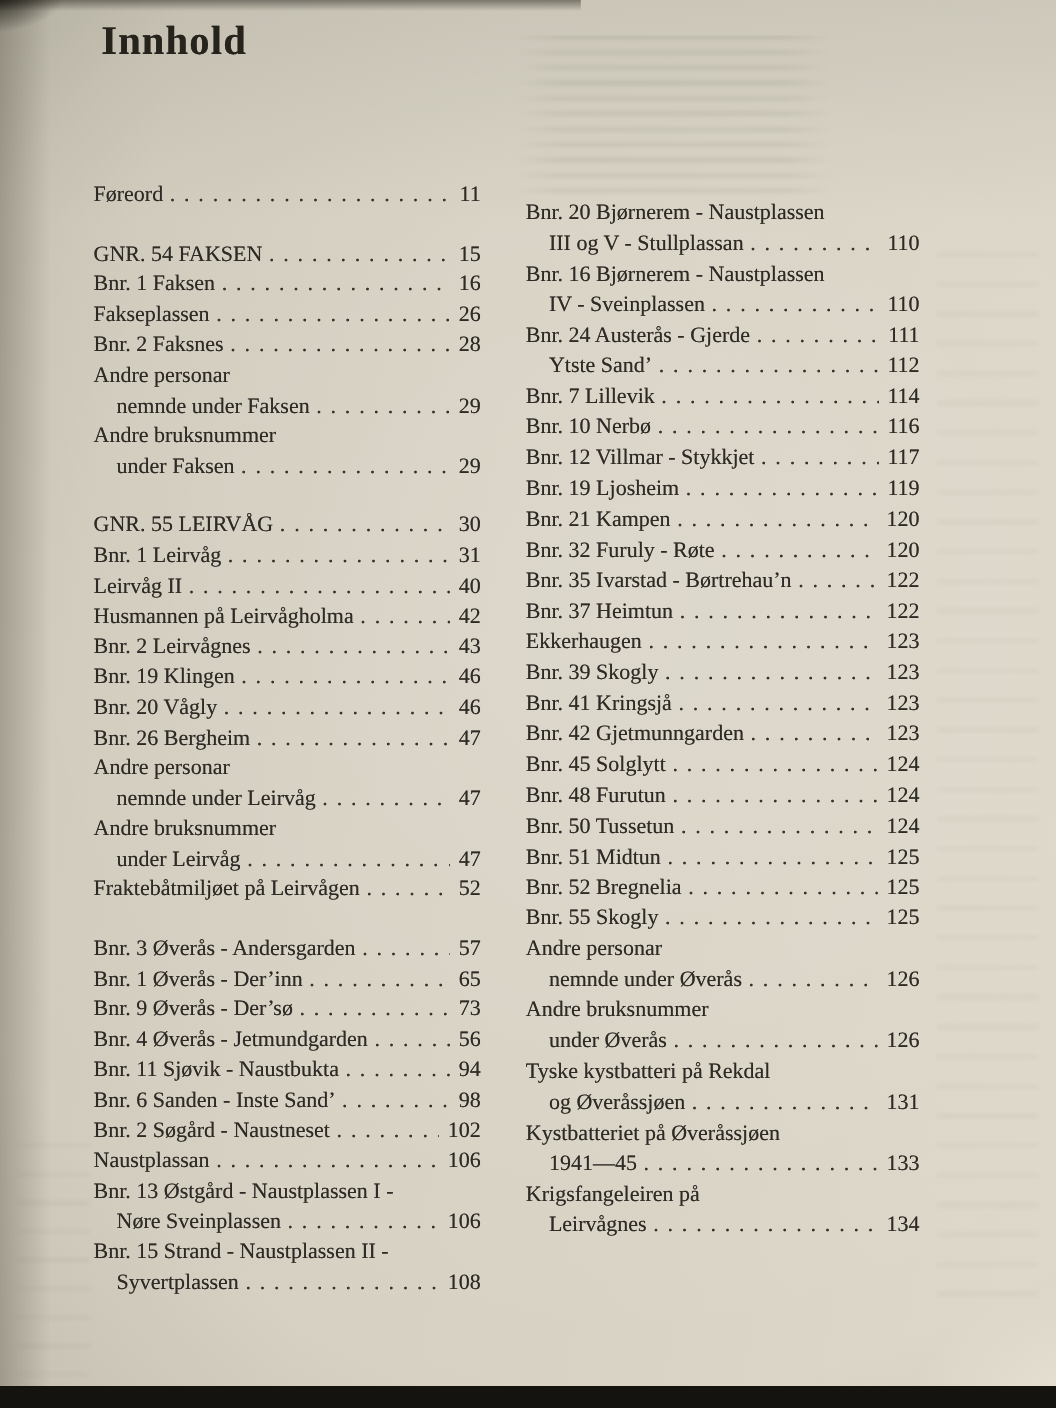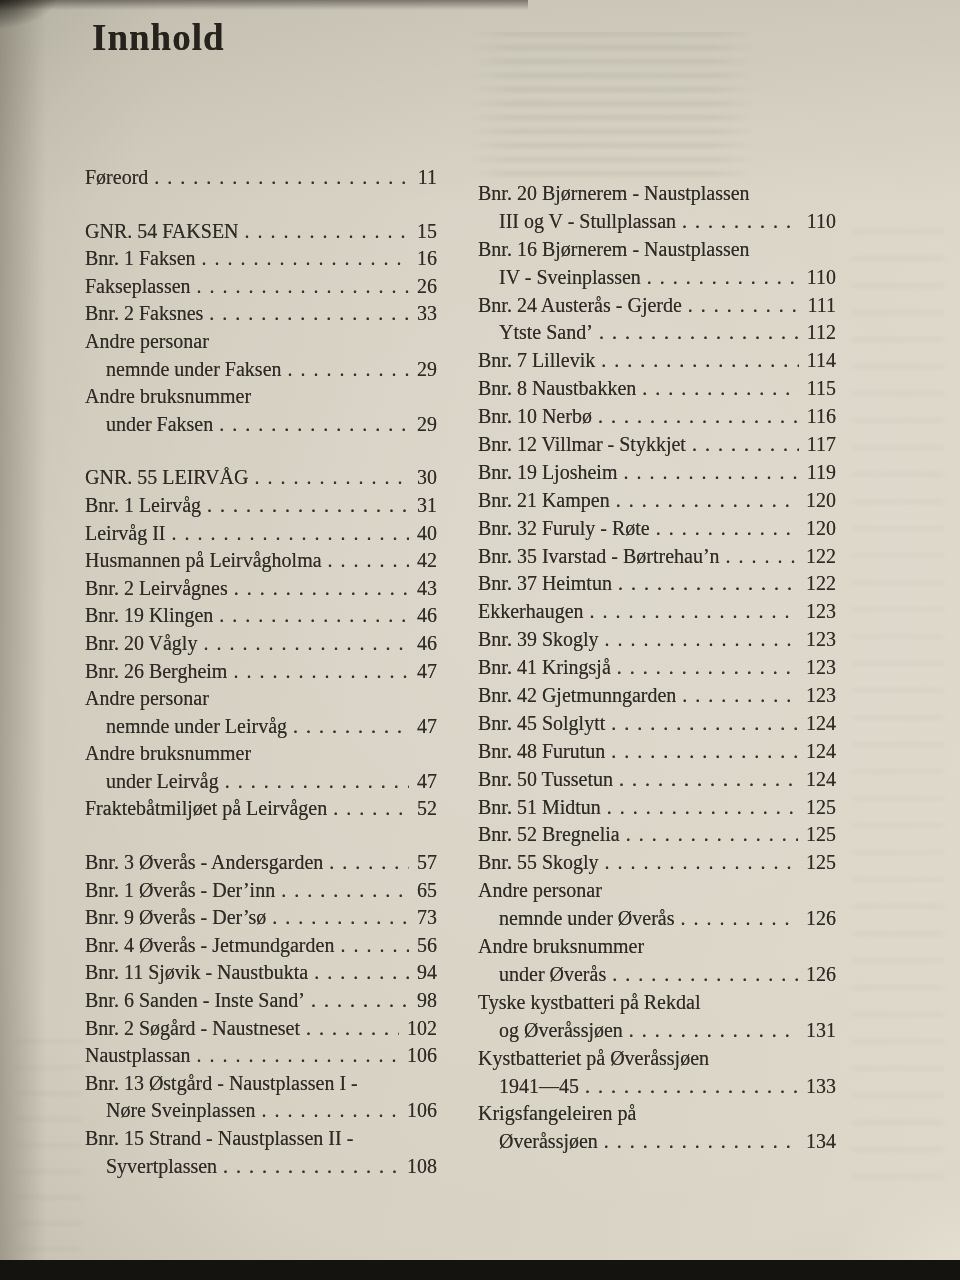--- a/index.html
+++ b/index.html
@@ -124,21 +124,21 @@
         <span class="p">16</span>
       </div>
       <div class="line">
         <span class="t">Fakseplassen</span>
         <span class="leader"></span>
         <span class="p">26</span>
       </div>
       <div class="line">
         <span class="t">Bnr. 2 Faksnes</span>
         <span class="leader"></span>
-        <span class="p">33</span>
+        <span class="p">28</span>
       </div>
       <div class="line">
         <span class="t">Andre personar</span>
       </div>
       <div class="line indent">
         <span class="t">nemnde under Faksen</span>
         <span class="leader"></span>
         <span class="p">29</span>
       </div>
       <div class="line">
@@ -295,25 +295,20 @@
         <span class="t">Ytste Sand’</span>
         <span class="leader"></span>
         <span class="p">112</span>
       </div>
       <div class="line">
         <span class="t">Bnr. 7 Lillevik</span>
         <span class="leader"></span>
         <span class="p">114</span>
       </div>
       <div class="line">
-        <span class="t">Bnr. 8 Naustbakken</span>
-        <span class="leader"></span>
-        <span class="p">115</span>
-      </div>
-      <div class="line">
         <span class="t">Bnr. 10 Nerbø</span>
         <span class="leader"></span>
         <span class="p">116</span>
       </div>
       <div class="line">
         <span class="t">Bnr. 12 Villmar - Stykkjet</span>
         <span class="leader"></span>
         <span class="p">117</span>
       </div>
       <div class="line">
@@ -420,19 +415,19 @@
       </div>
       <div class="line indent">
         <span class="t">1941—45</span>
         <span class="leader"></span>
         <span class="p">133</span>
       </div>
       <div class="line">
         <span class="t">Krigsfangeleiren på</span>
       </div>
       <div class="line indent">
-        <span class="t">Øveråssjøen</span>
+        <span class="t">Leirvågnes</span>
         <span class="leader"></span>
         <span class="p">134</span>
       </div>
     </div>
 
 </div>
 
 </body></html>

